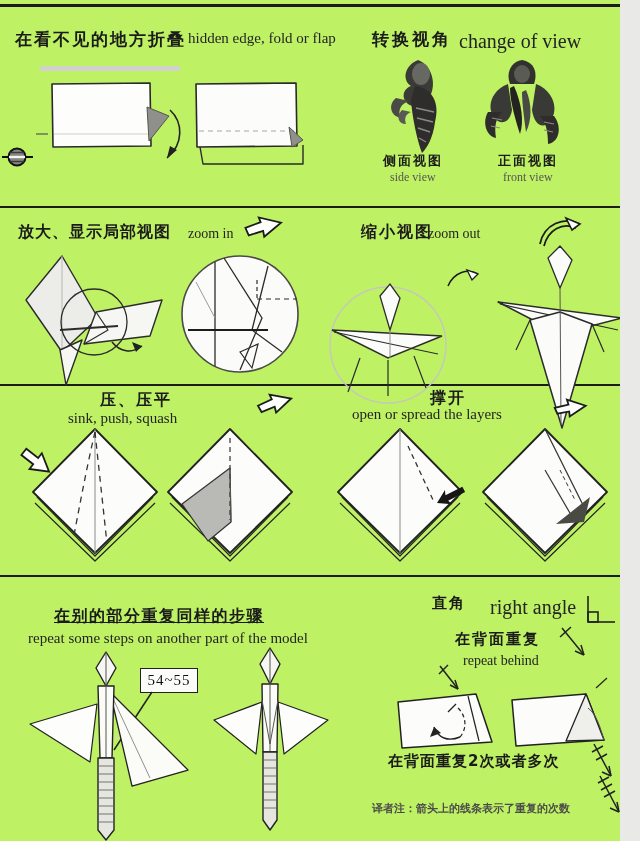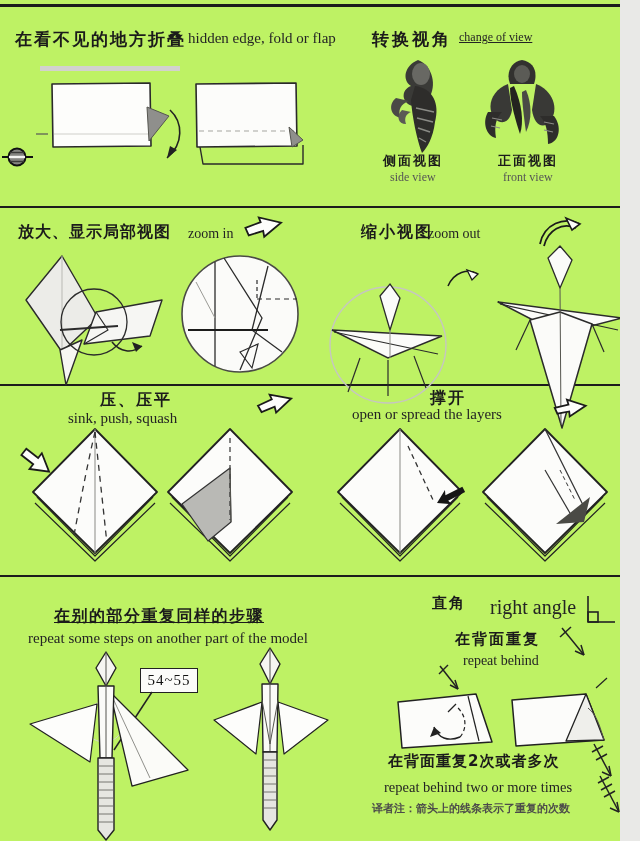--- a/index.html
+++ b/index.html
@@ -22,21 +22,21 @@
   <div class="divider" style="top:4px;height:3px;"></div>
   <div class="divider" style="top:206px;height:2px;"></div>
   <div class="divider" style="top:384px;height:2px;"></div>
   <div class="divider" style="top:575px;height:2px;"></div>
 
   <div class="abs zh" style="left:15px;top:28px;font-size:17px;letter-spacing:2px;">在看不见的地方折叠</div>
   <div class="abs" style="left:40px;top:66px;width:140px;height:5px;background:#d2d2cd;"></div>
   <div class="abs en" style="left:188px;top:30px;font-size:15px;">hidden edge, fold or flap</div>
 
   <div class="abs zh" style="left:372px;top:28px;font-size:17px;letter-spacing:3px;">转换视角</div>
-  <div class="abs en" style="left:459px;top:30px;font-size:12px;text-decoration:underline;">change of view</div>
+  <div class="abs en" style="left:459px;top:30px;font-size:20px;">change of view</div>
 
   <div class="abs zh" style="left:383px;top:152px;font-size:13px;letter-spacing:2px;">侧面视图</div>
   <div class="abs en" style="left:390px;top:170px;font-size:12px;color:#555;">side view</div>
   <div class="abs zh" style="left:498px;top:152px;font-size:13px;letter-spacing:2px;">正面视图</div>
   <div class="abs en" style="left:503px;top:170px;font-size:12px;color:#555;">front view</div>
 
   <div class="abs zh" style="left:18px;top:222px;font-size:16px;letter-spacing:1px;">放大、显示局部视图</div>
   <div class="abs en" style="left:188px;top:226px;font-size:14px;">zoom in</div>
 
   <div class="abs zh" style="left:337px;top:222px;font-size:16px;letter-spacing:2px;margin-left:24px;">缩小视图</div>
@@ -53,21 +53,20 @@
 
   <div class="stepbox" style="left:140px;top:668px;width:56px;height:23px;font-size:15px;line-height:23px;letter-spacing:1px;text-align:center;">54~55</div>
 
   <div class="abs zh" style="left:432px;top:594px;font-size:15px;letter-spacing:2px;">直角</div>
   <div class="abs en" style="left:490px;top:596px;font-size:20px;">right angle</div>
 
   <div class="abs zh" style="left:455px;top:630px;font-size:15px;letter-spacing:2px;">在背面重复</div>
   <div class="abs en" style="left:463px;top:653px;font-size:14px;">repeat behind</div>
 
   <div class="abs zh" style="left:388px;top:752px;font-size:15px;letter-spacing:1px;">在背面重复2次或者多次</div>
-  <div class="abs en" style="left:384px;top:779px;font-size:14.5px;">repeat behind two or more times</div>
   <div class="abs zh note" style="left:372px;top:801px;font-size:11px;">译者注：箭头上的线条表示了重复的次数</div>
 
   <svg width="640" height="841" viewBox="0 0 640 841">
 
     <g stroke-linejoin="round">
       <line x1="36" y1="134" x2="48" y2="134" stroke="#555" stroke-width="1.2"></line>
       <polygon points="52,84 150,83 151,146 53,147" fill="#fdfdfb" stroke="#2a2a2a" stroke-width="1.6"></polygon>
       <line x1="54" y1="134" x2="148" y2="134" stroke="#cfcfca" stroke-width="1"></line>
       <polygon points="147,107 169,116 149,141" fill="#8f8f8c" stroke="#55554f" stroke-width="1"></polygon>
       <path d="M170 110 C 183 122, 184 144, 167 158" fill="none" stroke="#222" stroke-width="1.6"></path>

